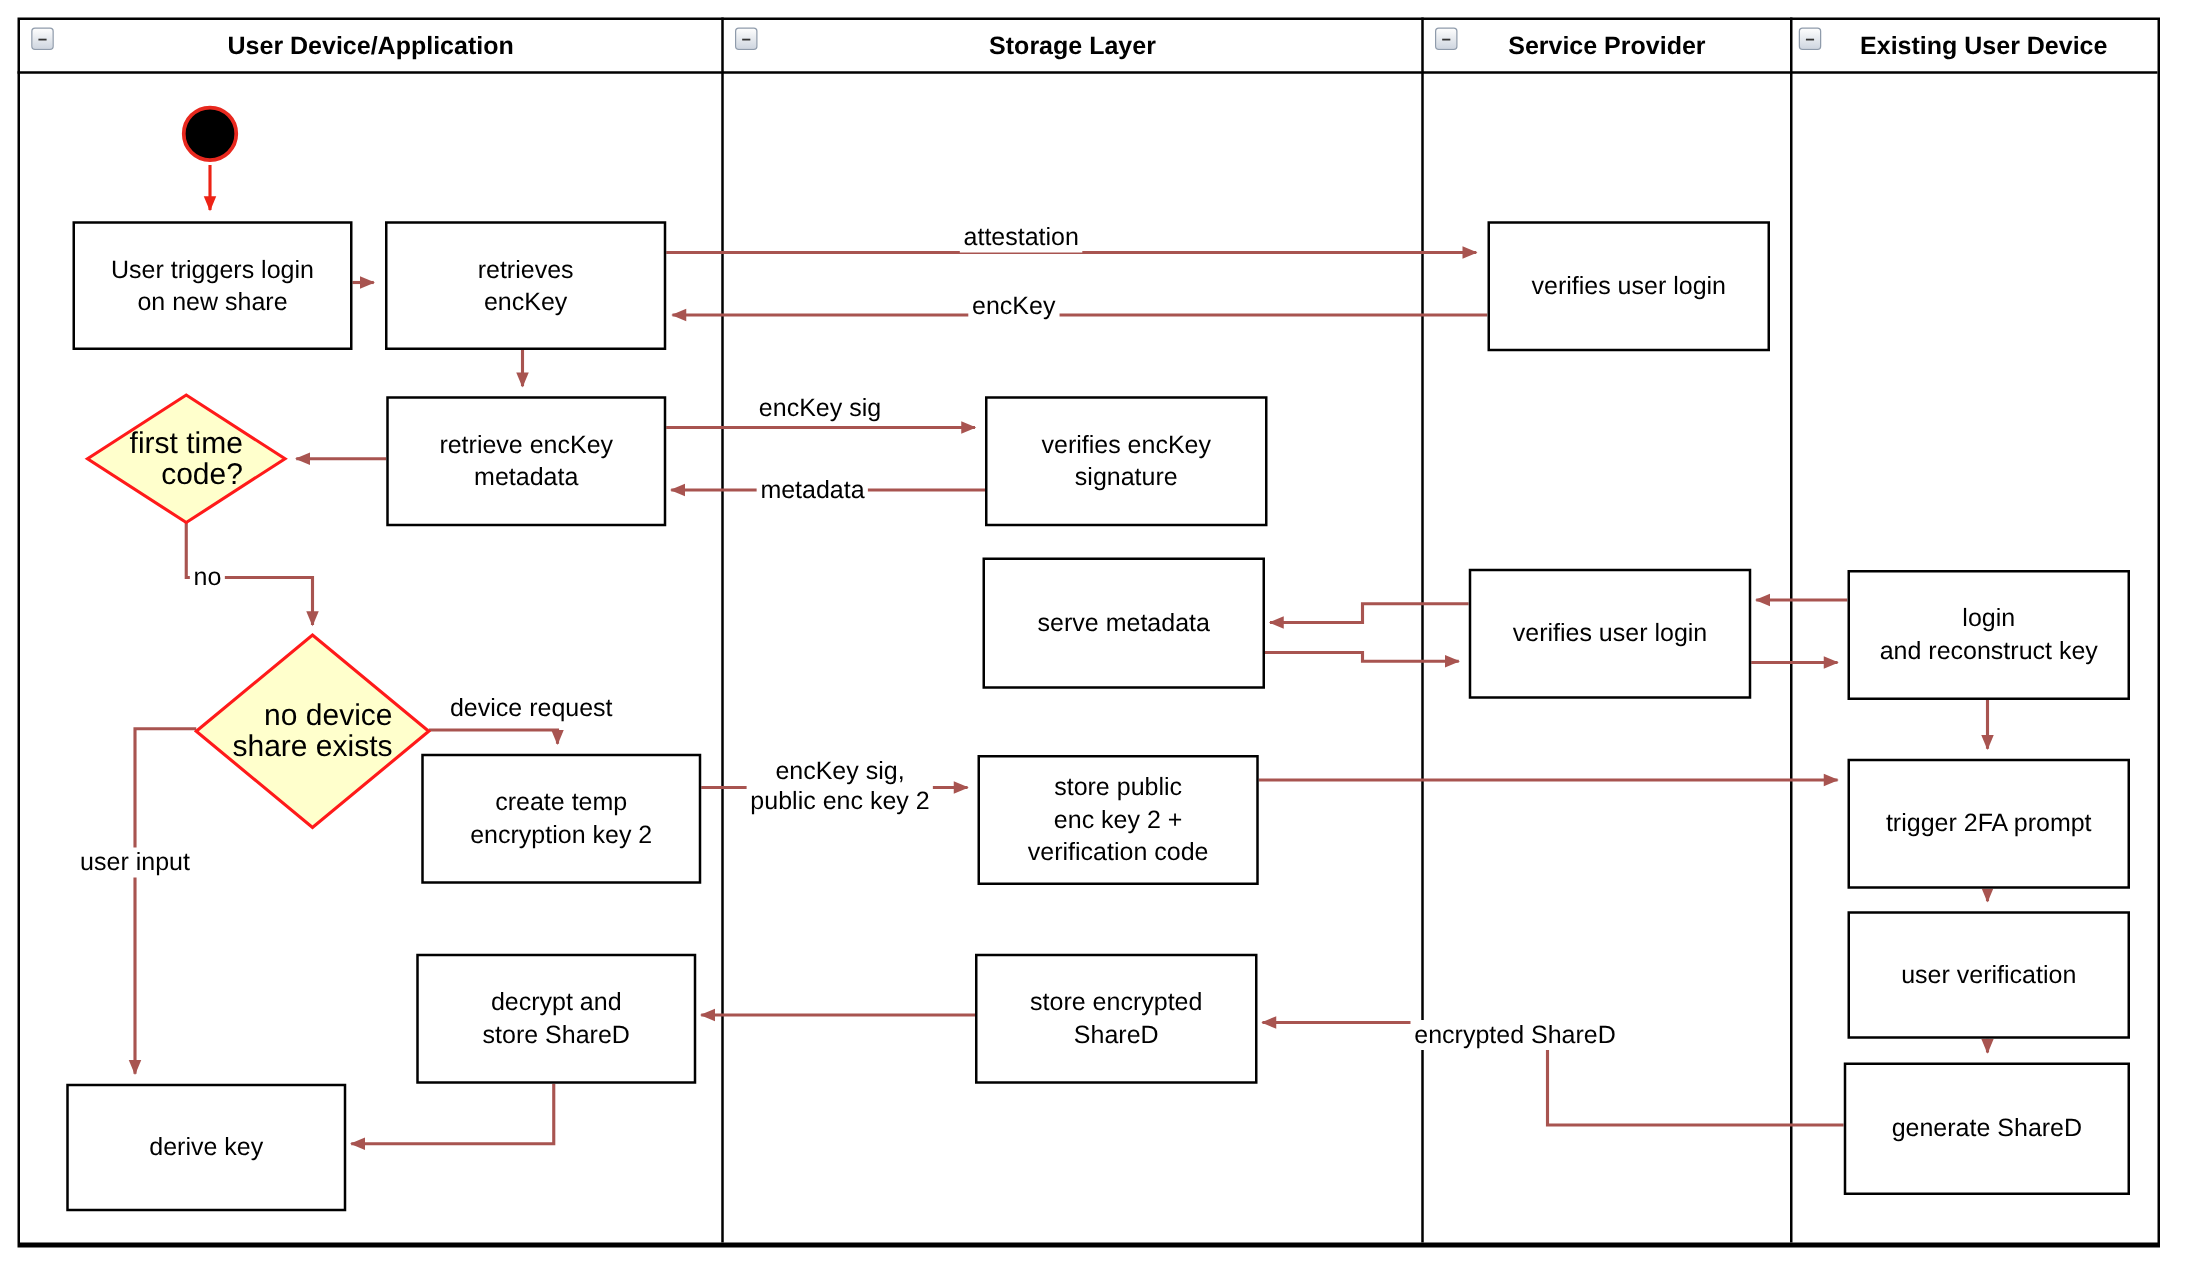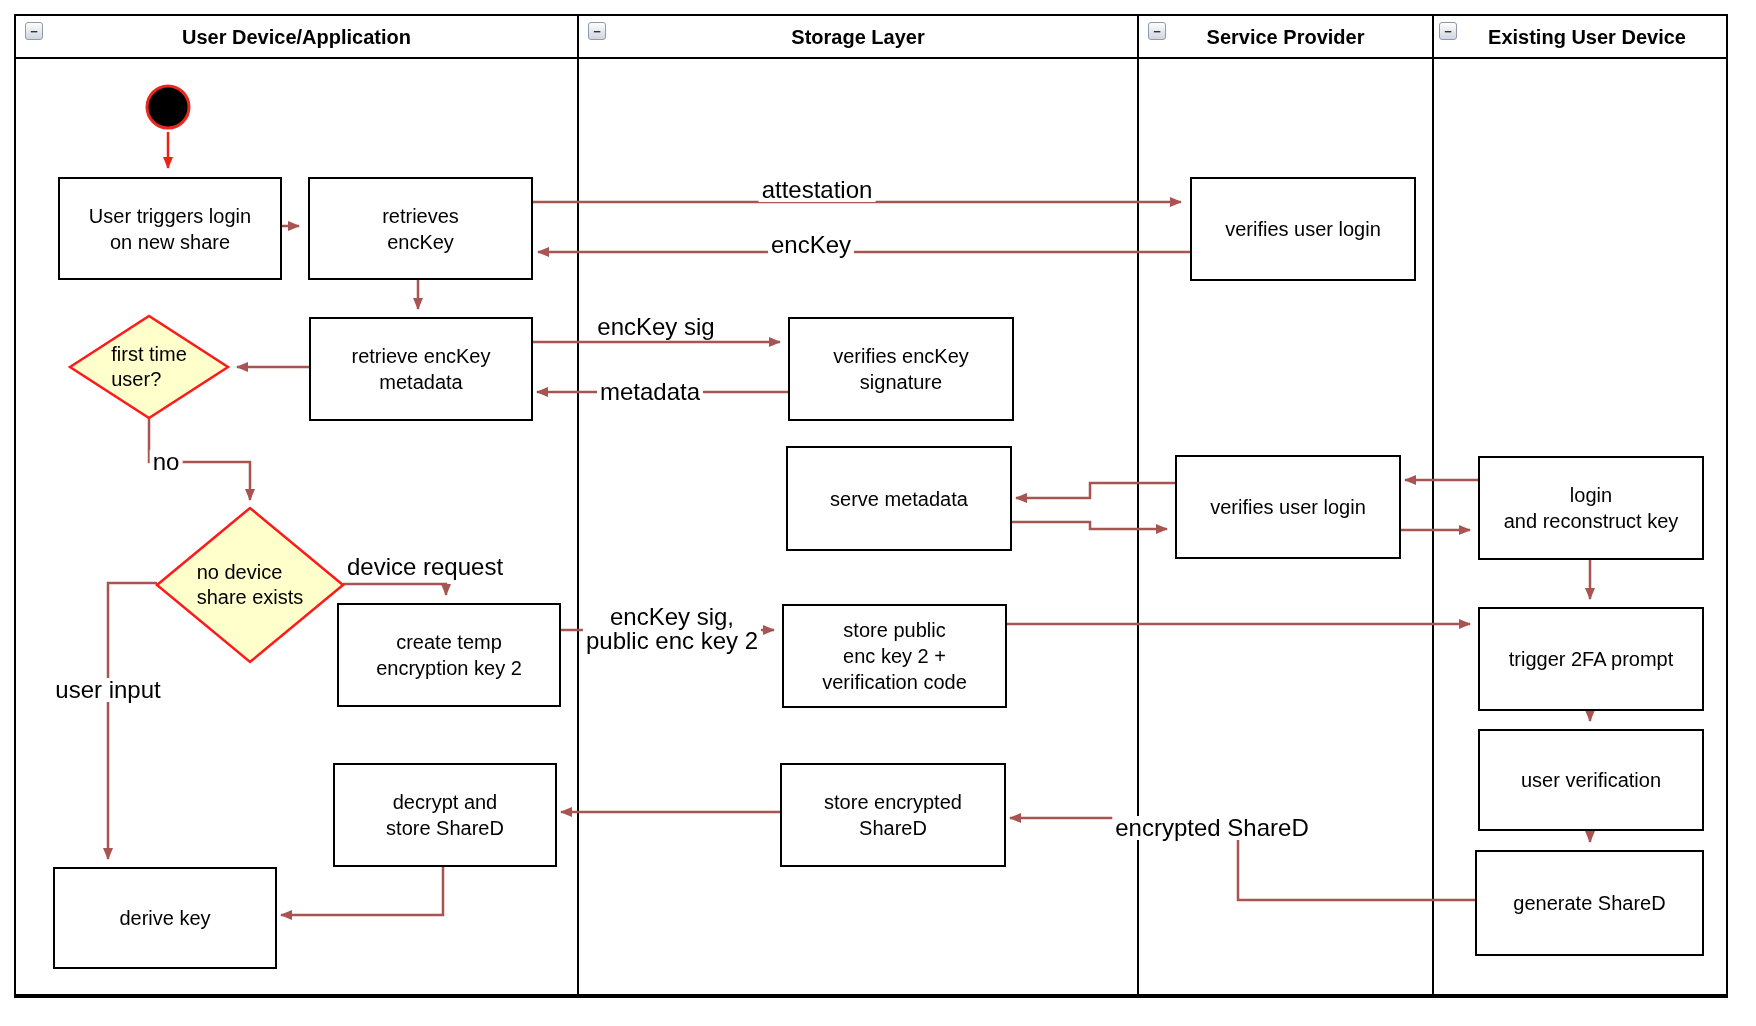--- a/index.html
+++ b/index.html
@@ -13,24 +13,24 @@
                align-items:center;justify-content:center;
                font-weight:bold;font-size:20px;}
   .collapse{position:absolute;left:9px;top:6px;width:16px;height:16px;
             border:1px solid #8f9bab;border-radius:3px;
             background:linear-gradient(#fdfdfd,#cfd6e0);
             display:flex;align-items:center;justify-content:center;
             font-size:13px;font-weight:bold;color:#333;line-height:1;cursor:pointer;}
   .node{position:absolute;border:2px solid #000;background:#fff;display:flex;
         flex-direction:column;align-items:center;justify-content:center;
         font-size:20px;line-height:26px;text-align:center;z-index:3;}
-  .dtext{position:absolute;transform:translate(-50%,-50%);text-align:left;
-         font-size:20px;line-height:25px;z-index:4;white-space:nowrap;}
+  .dtext{position:absolute;transform:translate(-50%,-50%);text-align:right;
+         font-size:24px;line-height:25px;z-index:4;white-space:nowrap;}
   .elabel{position:absolute;transform:translate(-50%,-50%);background:#fff;
-          padding:0 3px;font-size:24px;line-height:24px;text-align:center;
+          padding:0 3px;font-size:20px;line-height:24px;text-align:center;
           z-index:4;white-space:nowrap;}
   svg.overlay{position:absolute;left:0;top:0;z-index:2;pointer-events:none;}
   .edge{fill:none;stroke:#A85450;stroke-width:2.5;}
   .edge-start{fill:none;stroke:#ED2215;stroke-width:2.5;}
 </style>
 </head>
 <body>
 
 <div id="canvas">
 
@@ -92,21 +92,21 @@
     <path class="edge" d="M1590,556 V599" marker-end="url(#ar)"></path>
     <path class="edge" d="M1590,708 V721" marker-end="url(#ar)"></path>
     <path class="edge" d="M1590,827 V842" marker-end="url(#ar)"></path>
 
     <polygon points="70,367 149,316 228,367 149,418" fill="#FFFFCC" stroke="#FF1A1A" stroke-width="2.5"></polygon>
     <polygon points="157,585 250,508 343,585 250,662" fill="#FFFFCC" stroke="#FF1A1A" stroke-width="2.5"></polygon>
   </svg>
 
   <div class="dtext" style="left:149px;top:367px">
     <div>first time</div>
-    <div>user?</div>
+    <div>code?</div>
   </div>
   <div class="dtext" style="left:250px;top:585px">
     <div>no device</div>
     <div>share exists</div>
   </div>
 
   <div class="node" style="left:58px;top:177px;width:220px;height:99px">
     <span>User triggers login</span>
     <span>on new share</span>
   </div>

